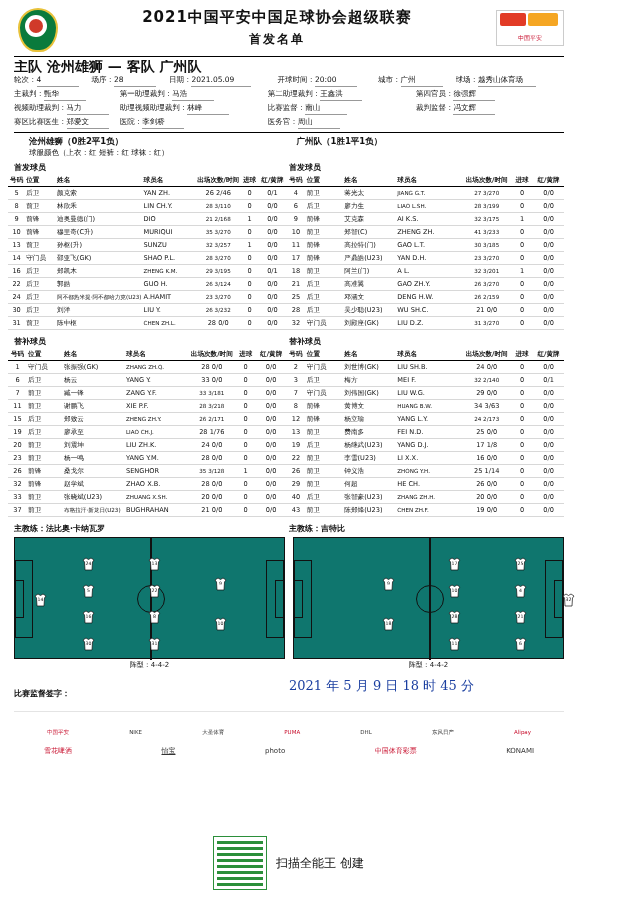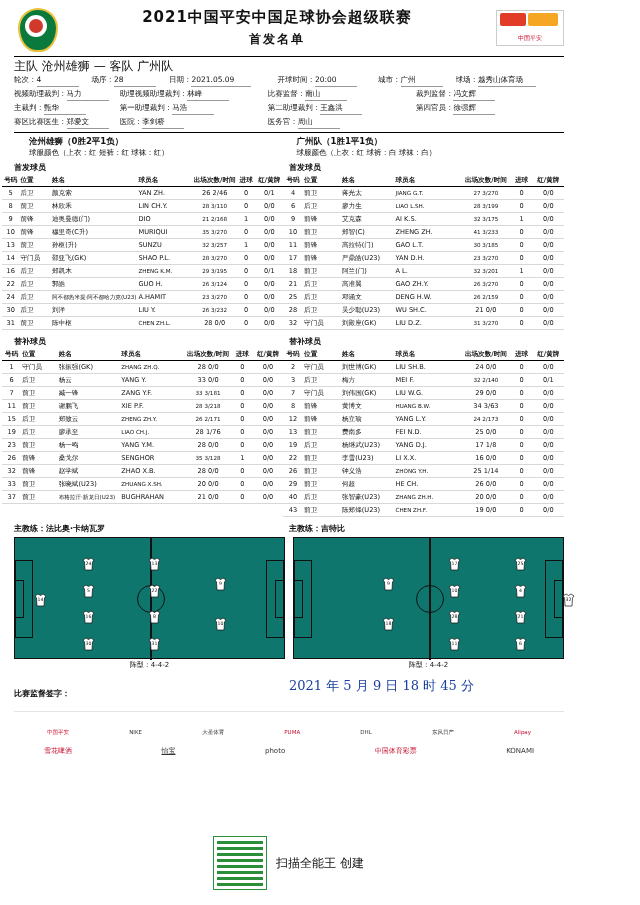--- a/index.html
+++ b/index.html
@@ -22,33 +22,33 @@
   .t2{font-size:12px;font-weight:bold;margin-top:4px;letter-spacing:2px;}
   .sponsor{width:66px;height:34px;flex:0 0 66px;border:1px solid #ccc;background:#fff;position:relative;}
   .sponsor .red{position:absolute;left:3px;top:2px;width:26px;height:13px;background:#e23b26;border-radius:2px;}
   .sponsor .yel{position:absolute;left:31px;top:2px;width:30px;height:13px;background:#f5a623;border-radius:2px;}
   .sponsor .txt{position:absolute;left:0;right:0;bottom:2px;text-align:center;font-size:6px;color:#c8102e;}
 
   
   .info{margin:6px 14px 0 14px;border-top:1px solid #000;border-bottom:1px solid #000;padding:3px 0;}
   .irow{display:flex;font-size:7.5px;line-height:13px;}
   .irow .cell{flex:1;white-space:nowrap;overflow:hidden;}
-  .teamline{font-size:12px;font-weight:normal;}
+  .teamline{font-size:14px;font-weight:bold;}
   .ul{display:inline-block;min-width:42px;border-bottom:1px solid #999;}
 
   
   .colors{display:flex;margin:3px 14px 0 14px;font-size:7.5px;}
   .colors .l{flex:1;margin-left:15px;}
   .colors .r{flex:1;}
   .scoreline{font-weight:bold;font-size:8.5px;}
 
   
   .secthead{display:flex;margin:4px 14px 0 14px;font-size:8px;font-weight:bold;}
   .secthead div{flex:1;}
-  .tables{display:flex;margin:1px 14px 0 2px;}
+  .tables{display:flex;margin:1px 14px 0 8px;}
   table{border-collapse:collapse;width:100%;font-size:6.6px;}
   th,td{border-bottom:1px solid #d8d8d8;padding:1px 1px;text-align:left;white-space:nowrap;
         overflow:hidden;line-height:10px;}
   thead th{border-bottom:1px solid #000;font-weight:bold;font-size:6.6px;}
   .c-num{width:16px;text-align:center;}
   .c-pos{width:32px;}
   .c-nm{width:46px;}
   .c-en{width:58px;}
   .c-st{width:42px;text-align:center;}
   .c-gl{width:18px;text-align:center;}
@@ -136,50 +136,49 @@
     </div>
     <div class="irow">
       <div class="cell"><span>轮次：</span><span class="ul">4</span></div>
       <div class="cell"><span>场序：</span><span class="ul">28</span></div>
       <div class="cell" style="flex:1.4"><span>日期：</span><span class="ul" style="min-width:60px">2021.05.09</span></div>
       <div class="cell" style="flex:1.3"><span>开球时间：</span><span class="ul">20:00</span></div>
       <div class="cell"><span>城市：</span><span class="ul">广州</span></div>
       <div class="cell" style="flex:1.4"><span>球场：</span><span class="ul" style="min-width:58px">越秀山体育场</span></div>
     </div>
     <div class="irow">
+      <div class="cell"><span>主裁判：</span><span class="ul">甄华</span></div>
+      <div class="cell" style="flex:1.4"><span>第一助理裁判：</span><span class="ul">马浩</span></div>
+      <div class="cell" style="flex:1.4"><span>第二助理裁判：</span><span class="ul">王鑫洪</span></div>
+      <div class="cell" style="flex:1.4"><span>第四官员：</span><span class="ul">徐强辉</span></div>
+    </div>
+    <div class="irow">
       <div class="cell"><span>视频助理裁判：</span><span class="ul">马力</span></div>
       <div class="cell" style="flex:1.4"><span>助理视频助理裁判：</span><span class="ul">林峰</span></div>
       <div class="cell" style="flex:1.4"><span>比赛监督：</span><span class="ul">南山</span></div>
       <div class="cell" style="flex:1.4"><span>裁判监督：</span><span class="ul">冯文辉</span></div>
-    </div>
-    <div class="irow">
-      <div class="cell"><span>主裁判：</span><span class="ul">甄华</span></div>
-      <div class="cell" style="flex:1.4"><span>第一助理裁判：</span><span class="ul">马浩</span></div>
-      <div class="cell" style="flex:1.4"><span>第二助理裁判：</span><span class="ul">王鑫洪</span></div>
-      <div class="cell" style="flex:1.4"><span>第四官员：</span><span class="ul">徐强辉</span></div>
     </div>
     <div class="irow">
       <div class="cell"><span>赛区比赛医生：</span><span class="ul">郑爱文</span></div>
       <div class="cell" style="flex:1.4"><span>医院：</span><span class="ul">李剑桥</span></div>
       <div class="cell" style="flex:1.4"><span>医务官：</span><span class="ul">周山</span></div>
       <div class="cell" style="flex:1.4"></div>
     </div>
   </div>
 
   <div class="colors">
     <div class="l">
       <div class="scoreline">沧州雄狮（0胜2平1负）</div>
     </div>
     <div class="r">
       <div class="scoreline">广州队（1胜1平1负）</div>
     </div>
   </div>
   <div class="colors" style="margin-top:0">
     <div class="l">球服颜色（上衣：红 短裤：红 球袜：红）</div>
-    <div class="r">球服颜色（上衣：红 球裤：白 球袜：白）</div>
   </div>
 
   <div class="secthead">
     <div>首发球员</div>
     <div>首发球员</div>
   </div>
 
   <div class="tables">
     <div class="tbl-wrap">
       <table>
@@ -483,20 +482,29 @@
             <tr>
               <td class="c-num">19</td>
               <td class="c-pos">后卫</td>
               <td class="c-nm">廖承至</td>
               <td class="c-en small">LIAO CH.J.</td>
               <td class="c-st">28   1/76</td>
               <td class="c-gl">0</td>
               <td class="c-cd">0/0</td>
             </tr>
             <tr>
+              <td class="c-num">20</td>
+              <td class="c-pos">前卫</td>
+              <td class="c-nm">刘震坤</td>
+              <td class="c-en">LIU ZH.K.</td>
+              <td class="c-st">24   0/0</td>
+              <td class="c-gl">0</td>
+              <td class="c-cd">0/0</td>
+            </tr>
+            <tr>
               <td class="c-num">23</td>
               <td class="c-pos">前卫</td>
               <td class="c-nm">杨一鸣</td>
               <td class="c-en">YANG Y.M.</td>
               <td class="c-st">28   0/0</td>
               <td class="c-gl">0</td>
               <td class="c-cd">0/0</td>
             </tr>
             <tr>
               <td class="c-num">26</td>

